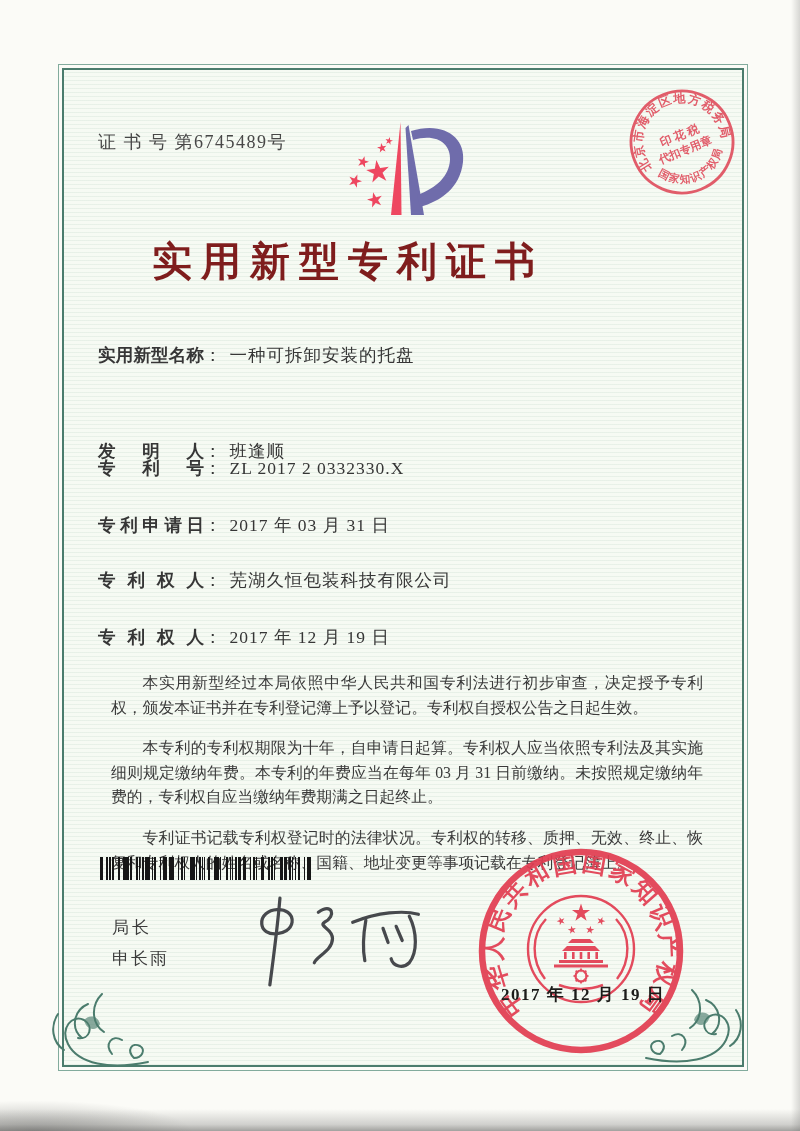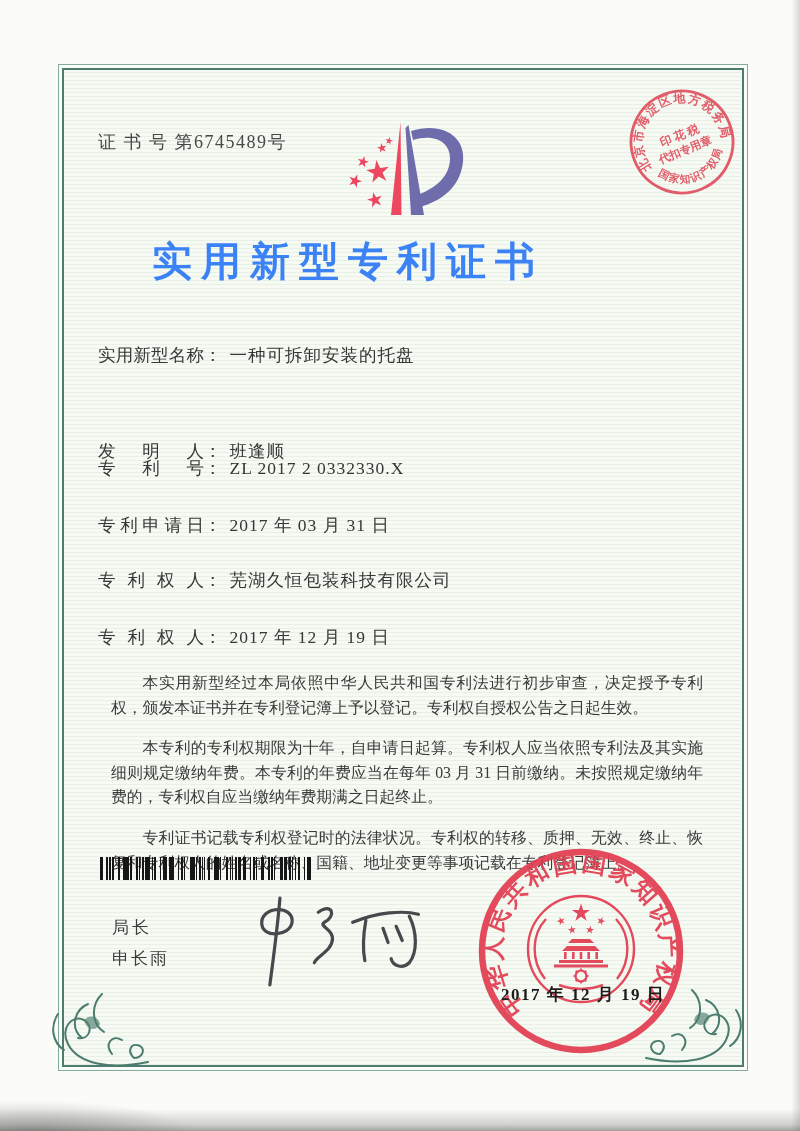--- a/index.html
+++ b/index.html
@@ -11,25 +11,25 @@
   .frame{position:absolute;left:58px;top:64px;width:690px;height:1007px;
          border:1.4px solid #82ab9d;box-sizing:border-box;}
   .frame-inner{position:absolute;inset:3px;border:2.6px solid #4b7c6d;box-sizing:border-box;
          background-color:#f6faf3;
          background-image:repeating-linear-gradient(0deg,rgba(125,170,150,0.12) 0px,rgba(125,170,150,0.12) 1px,transparent 1px,transparent 4px);}
   .flourish{position:absolute;z-index:3;}
 
   
   .cert-no{position:absolute;left:98px;top:122px;font-size:18px;letter-spacing:1.5px;color:#474747;z-index:4;margin-top:8px;}
   .title{position:absolute;left:0;top:234px;width:696px;margin:0;text-align:center;
-         font-size:40px;font-weight:600;letter-spacing:9px;color:#3b82f6;z-index:4;}
+         font-size:40px;font-weight:600;letter-spacing:9px;color:#7f1d1d;z-index:4;}
 
   
   .field{position:absolute;left:98px;font-size:17.5px;color:#363636;white-space:nowrap;z-index:4;}
-  .flabel{display:inline-block;width:106px;text-align:justify;text-align-last:justify;vertical-align:bottom;}
+  .flabel{display:inline-block;width:106px;text-align:justify;text-align-last:justify;vertical-align:bottom;font-weight:bold;}
   .fcolon{display:inline-block;margin:0 2px 0 0;}
   .fvalue{display:inline-block;margin-left:6px;letter-spacing:1px;text-align:center;}
 
   
   .body-text{position:absolute;left:95px;top:655px;width:624px;z-index:4;
              font-size:15.8px;line-height:24.6px;color:#3a3a3a;text-align:justify;}
   .body-text p{margin:16px;text-indent:2em;}
 
   
   .barcode{position:absolute;left:100px;top:857px;width:212px;height:23px;z-index:4;background:

